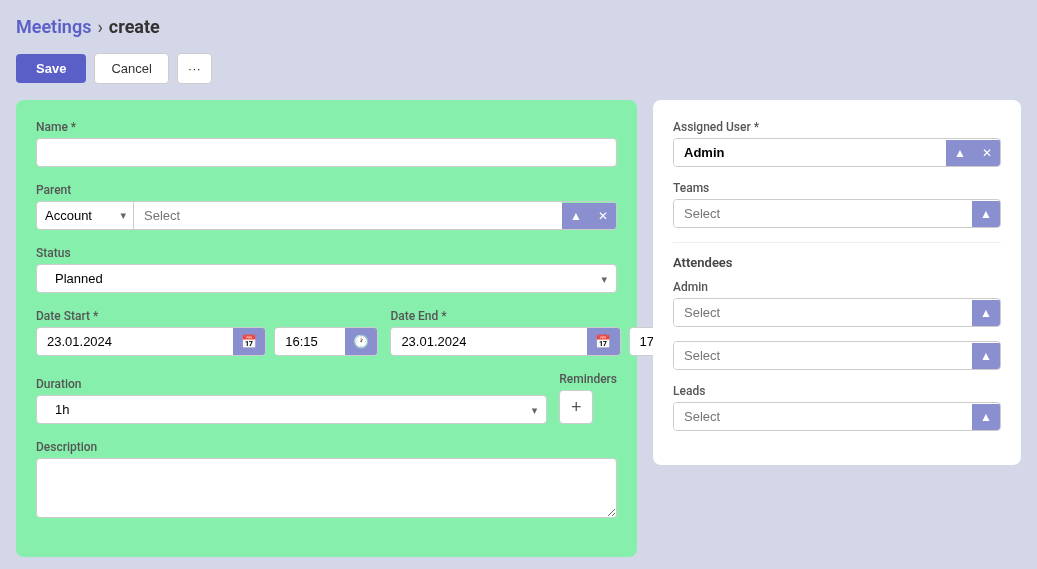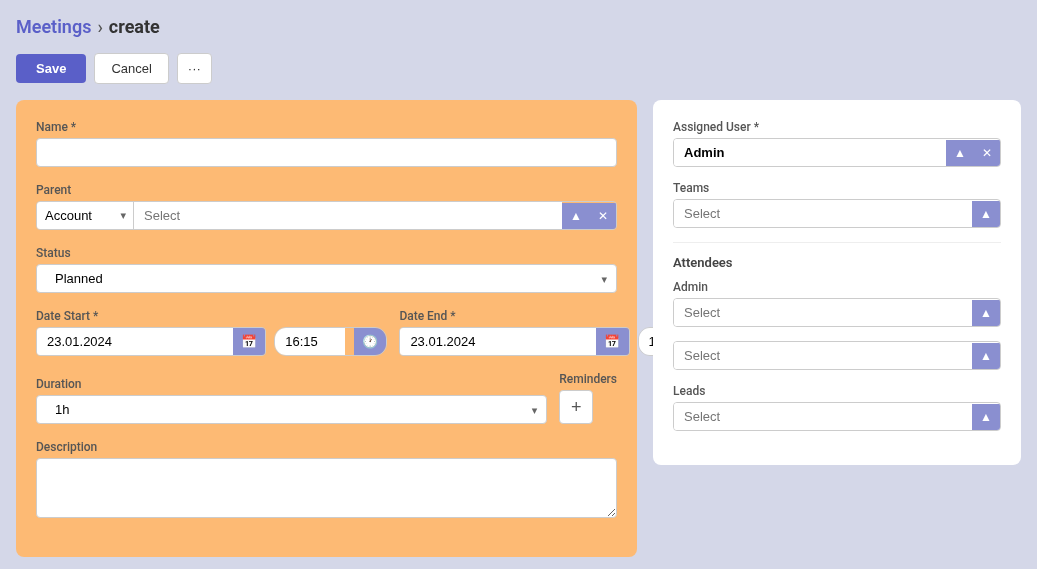--- a/index.html
+++ b/index.html
@@ -67,21 +67,21 @@
       cursor: pointer;
     }
 
     .main-content {
       display: flex;
       gap: 16px;
       align-items: flex-start;
     }
 
     .left-panel {
-      background: #fdba74;
+      background: #86efac;
       border-radius: 8px;
       padding: 20px;
       flex: 1;
       min-width: 0;
     }
 
     .right-panel {
       background: #fff;
       border-radius: 8px;
       padding: 20px;
@@ -343,23 +343,22 @@
       align-items: center;
       border: 1px solid #ccc;
       border-radius: 4px;
       overflow: hidden;
       flex: 1;
     }
     .time-block {
       display: flex;
       align-items: center;
       border: 1px solid #ccc;
-      border-radius: 12px;
+      border-radius: 4px;
       overflow: hidden;
-      gap: 9px;
     }
 
     .full-width {
       width: 100%;
     }
   </style>
 </head>
 <body>
 
 <div class="breadcrumb">

